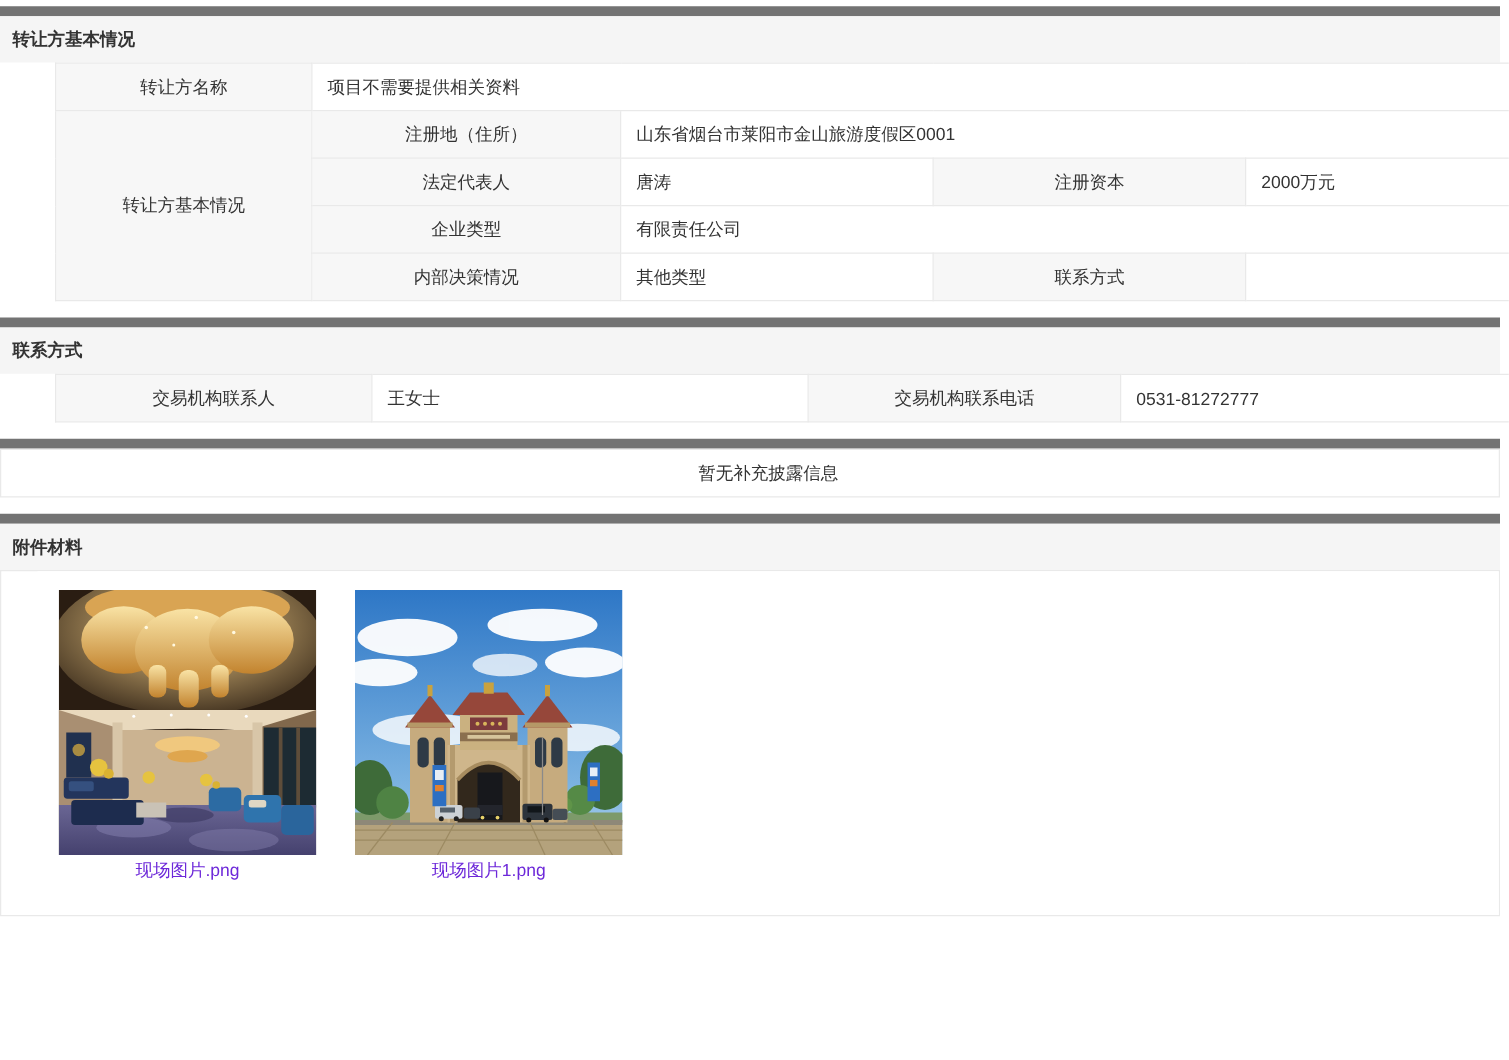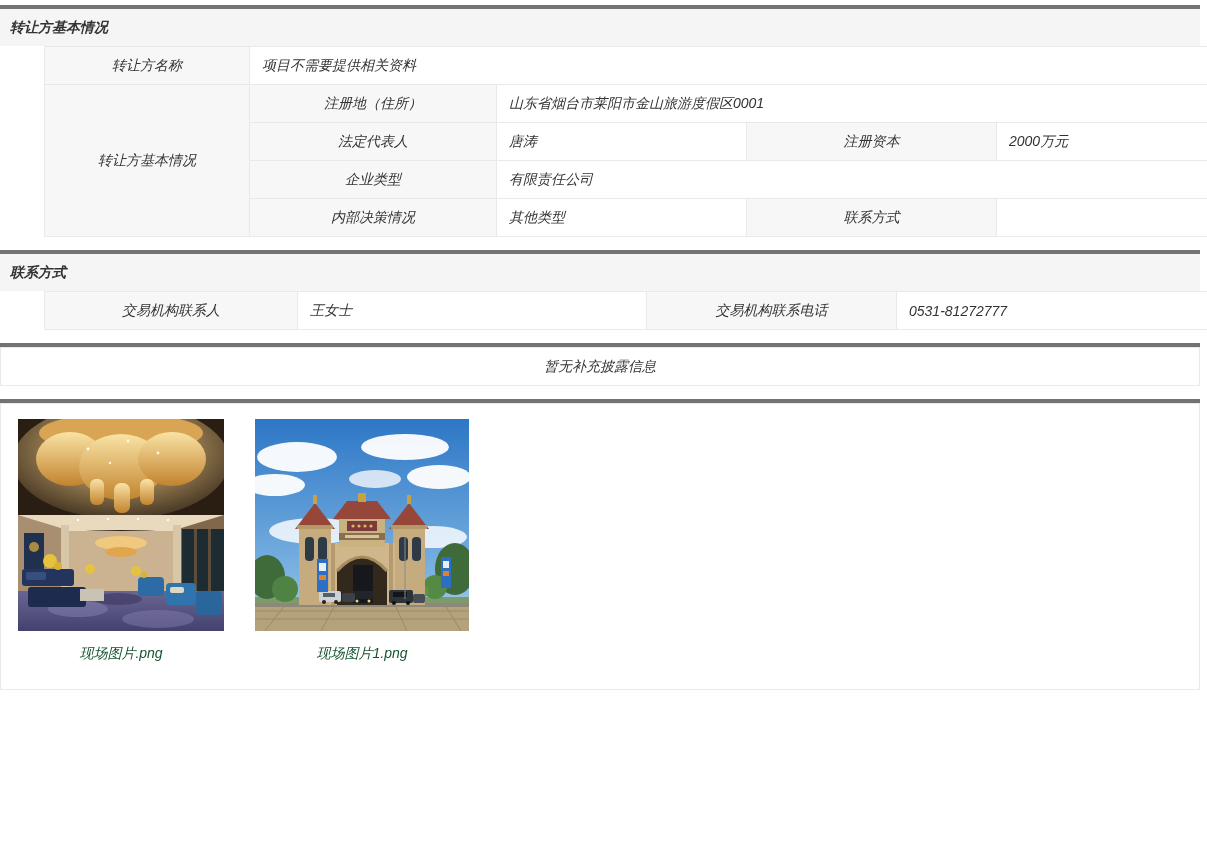--- a/index.html
+++ b/index.html
@@ -2,41 +2,41 @@
 <html><head>
 <meta charset="utf-8">
 <style>
   html,body{margin:0;padding:0;background:#fff;}
   body{
     width:1207px;height:848px;overflow:hidden;
     font-family:"Liberation Sans","DejaVu Sans",sans-serif;
     font-size:14px;color:#333;
     padding-top:5px;box-sizing:border-box;
   }
-  .section{width:1200px;border-top:4px solid #737373;margin-bottom:13px;font-style:italic;}
+  .section{width:1200px;border-top:8px solid #737373;margin-bottom:13px;}
   .sec-header{
     background:#f5f5f5;height:37px;display:flex;align-items:center;
     padding-left:10px;font-weight:bold;font-size:14px;color:#333;
   }
   table.grid{border-collapse:collapse;table-layout:fixed;width:1200px;margin-left:44px;}
   table.grid td{
     border:1px solid #e9e9e9;height:35px;font-size:14px;color:#333;
     overflow:hidden;white-space:nowrap;
   }
   td.lbl{background:#f7f7f7;text-align:center;}
   td.val{background:#fff;text-align:left;padding-left:12px;}
-  .box{border:1px solid #e9e9e9;}
+  .box{border:1px solid #e9e9e9;padding-left:29px;}
   .supplement-body{
     height:37px;display:flex;align-items:center;justify-content:center;background:#fff;
   }
   .tip-row{padding:8px 8px;border-bottom:1px solid #e9e9e9;background:#fff;}
   .files{display:flex;align-items:flex-start;padding:15px 0 26px 17px;gap:31px;background:#fff;}
   .file-item{display:flex;flex-direction:column;align-items:center;}
   .thumb{display:block;cursor:pointer;}
-  .caption{margin-top:14px;font-size:14px;color:#14532d;text-align:left;}
+  .caption{margin-top:4px;font-size:14px;color:#6d28d9;text-align:left;}
 </style>
 </head>
 <body>
 
 <div class="section">
   <div class="sec-header">转让方基本情况</div>
   <table class="grid">
     <colgroup>
         <col style="width:205px">
         <col style="width:247px">
@@ -92,20 +92,21 @@
     </tr>
   </tbody>
     </table>
 </div>
 
 <div class="section">
   <div class="box supplement-body">暂无补充披露信息</div>
 </div>
 
 <div class="section">
+  <div class="sec-header">附件材料</div>
   <div class="box">
     <div class="files">
 
       <div class="file-item">
         <svg class="thumb" width="206" height="212" viewBox="0 0 206 212">
           <defs>
             <linearGradient id="gold" x1="0" y1="0" x2="0" y2="1">
               <stop offset="0" stop-color="#f9e3a5"></stop>
                 <stop offset="1" stop-color="#c2832e"></stop>
             </linearGradient>

